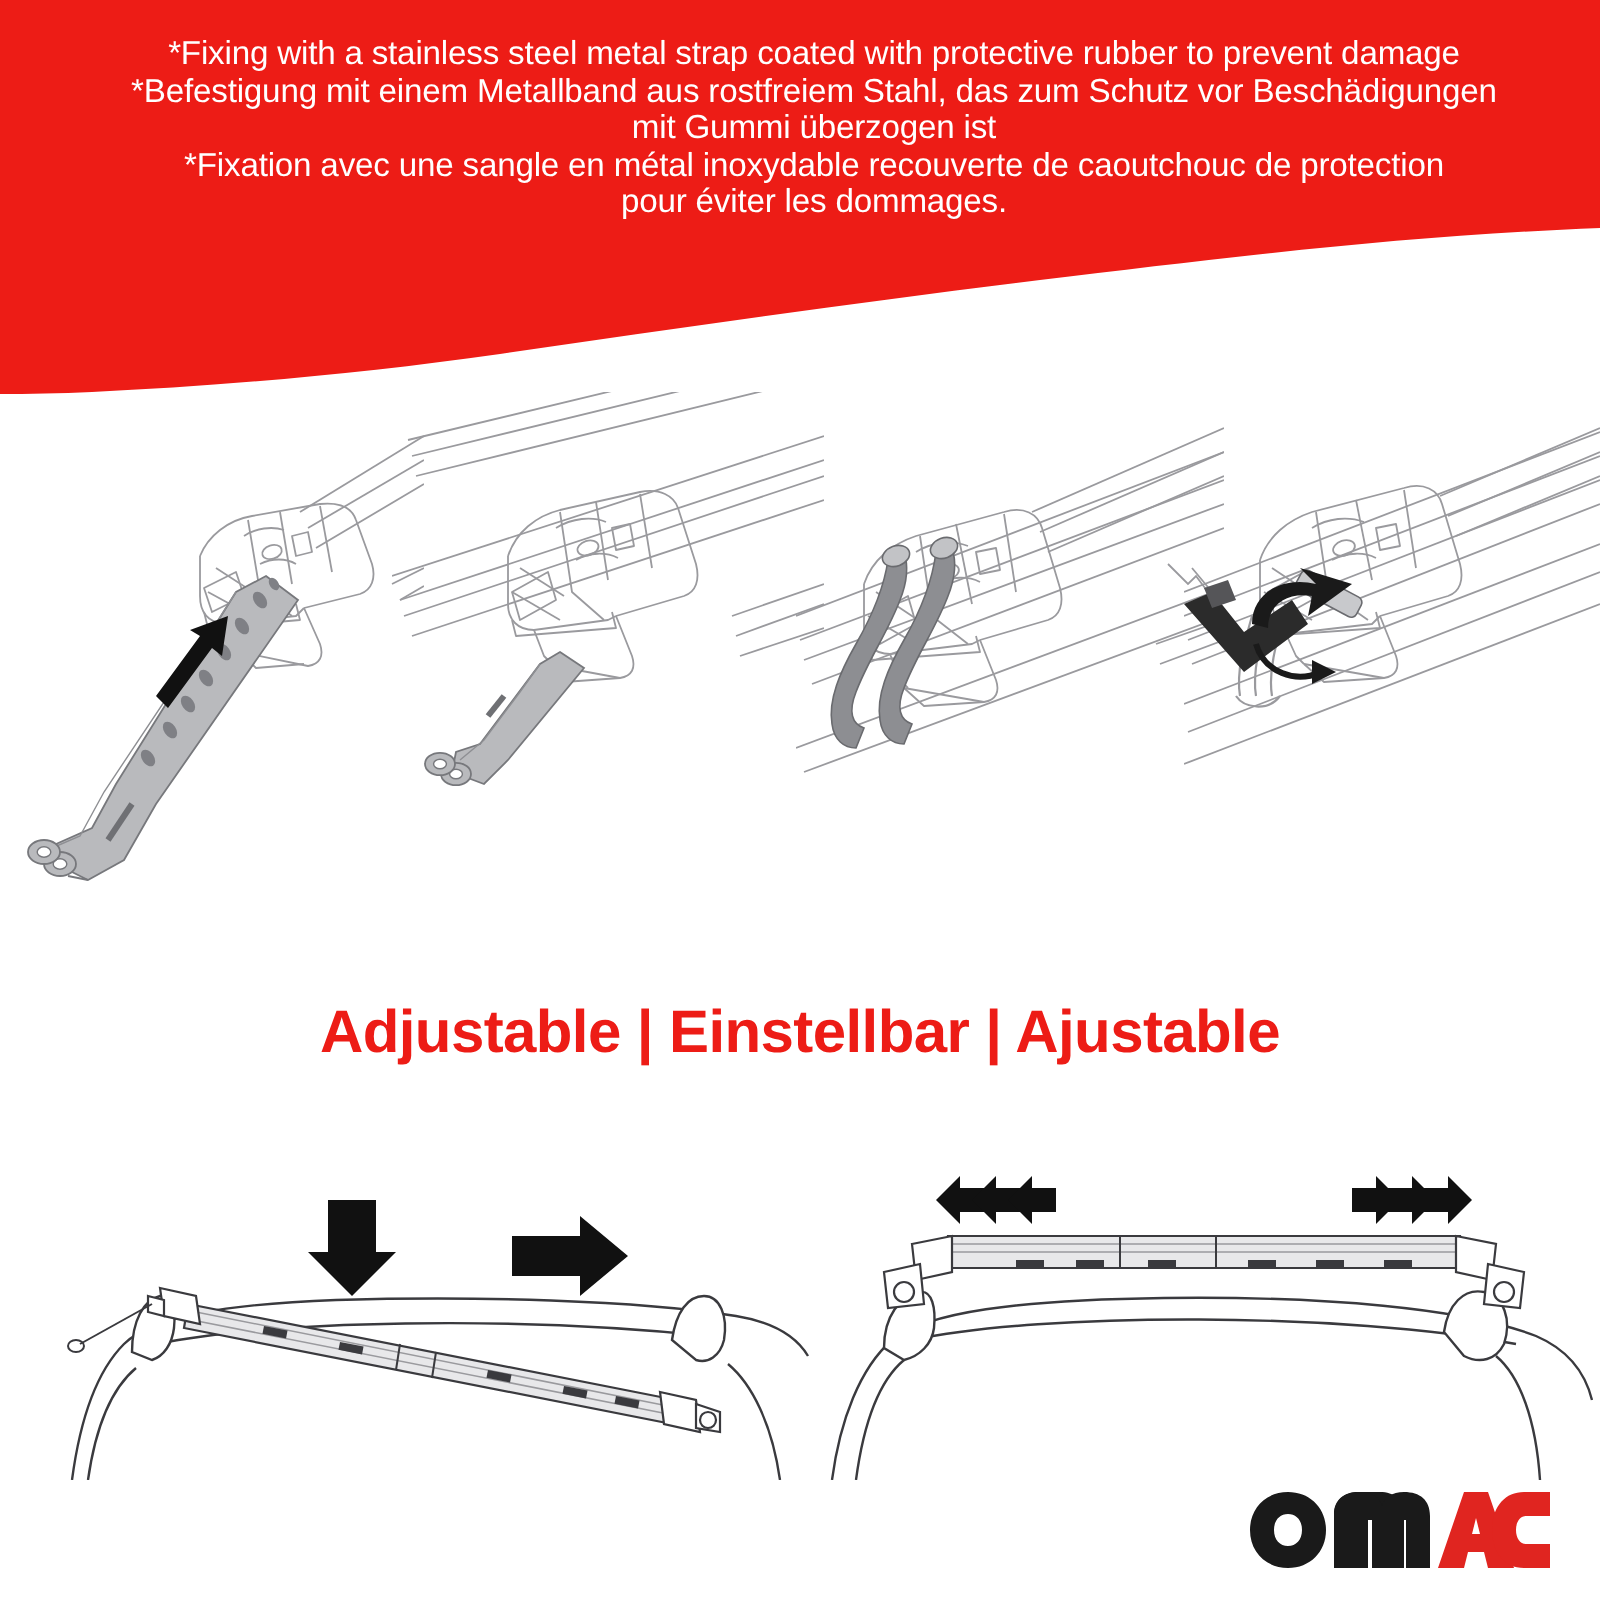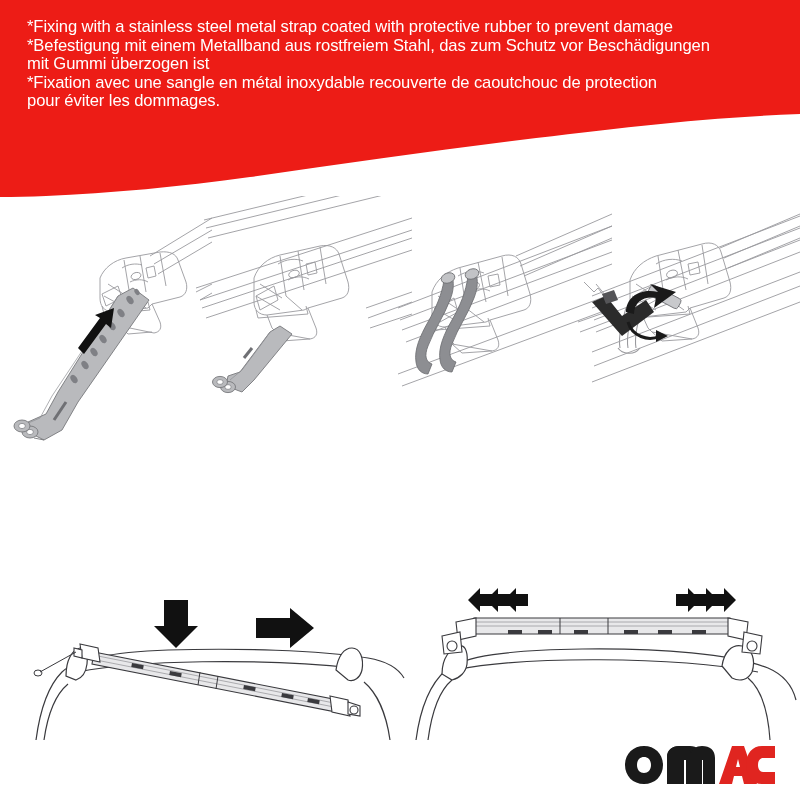--- a/index.html
+++ b/index.html
@@ -16,20 +16,21 @@
   .banner-wrap{position:absolute;left:0;top:0;width:800px;height:200px;}
   .banner-svg{position:absolute;left:0;top:0;}
   .banner-text{
     position:absolute;left:27px;top:18px;width:760px;
     color:#ffffff;
     font-size:16.6px;
     line-height:18.6px;
     letter-spacing:-0.1px;
     white-space:pre-line;
     font-weight:400;
+    text-align:center;
   }
 
   
   .illus-strip{position:absolute;left:0;top:196px;width:800px;height:270px;}
   .panel{position:absolute;top:0;height:270px;}
   .p1{left:0px;width:212px;}
   .p2{left:196px;width:216px;}
   .p3{left:398px;width:214px;}
   .p4{left:592px;width:208px;}
 
@@ -280,20 +281,21 @@
       <g>
         <path d="M34,116 C34,100 50,92 66,96 L58,88 L84,96 L62,112 L64,102
                  C52,100 42,106 42,118 Z" fill="#1a1a1a"></path>
         <path d="M36,126 C40,140 56,146 68,140" fill="none" stroke="#1a1a1a" stroke-width="3"></path>
         <path d="M64,134 L76,140 L64,146 Z" fill="#1a1a1a"></path>
       </g>
     </svg>
 
   </div>
 
+  <div class="adj-title">Adjustable | Einstellbar | Ajustable</div>
 
   <div class="bottom-strip">
 
     <svg class="bpanel bp-left" viewBox="0 0 390 180">
 
       <g fill="none" stroke="#3a3a3e" stroke-width="1.2" stroke-linejoin="round">
         <path d="M18,180 C22,150 30,126 44,112 C58,98 96,92 150,90
                  C220,88 300,90 350,98 C368,101 380,108 386,118"></path>
         <path d="M60,112 C120,100 240,98 336,108"></path>
         <path d="M26,180 C30,152 38,134 50,124"></path>

